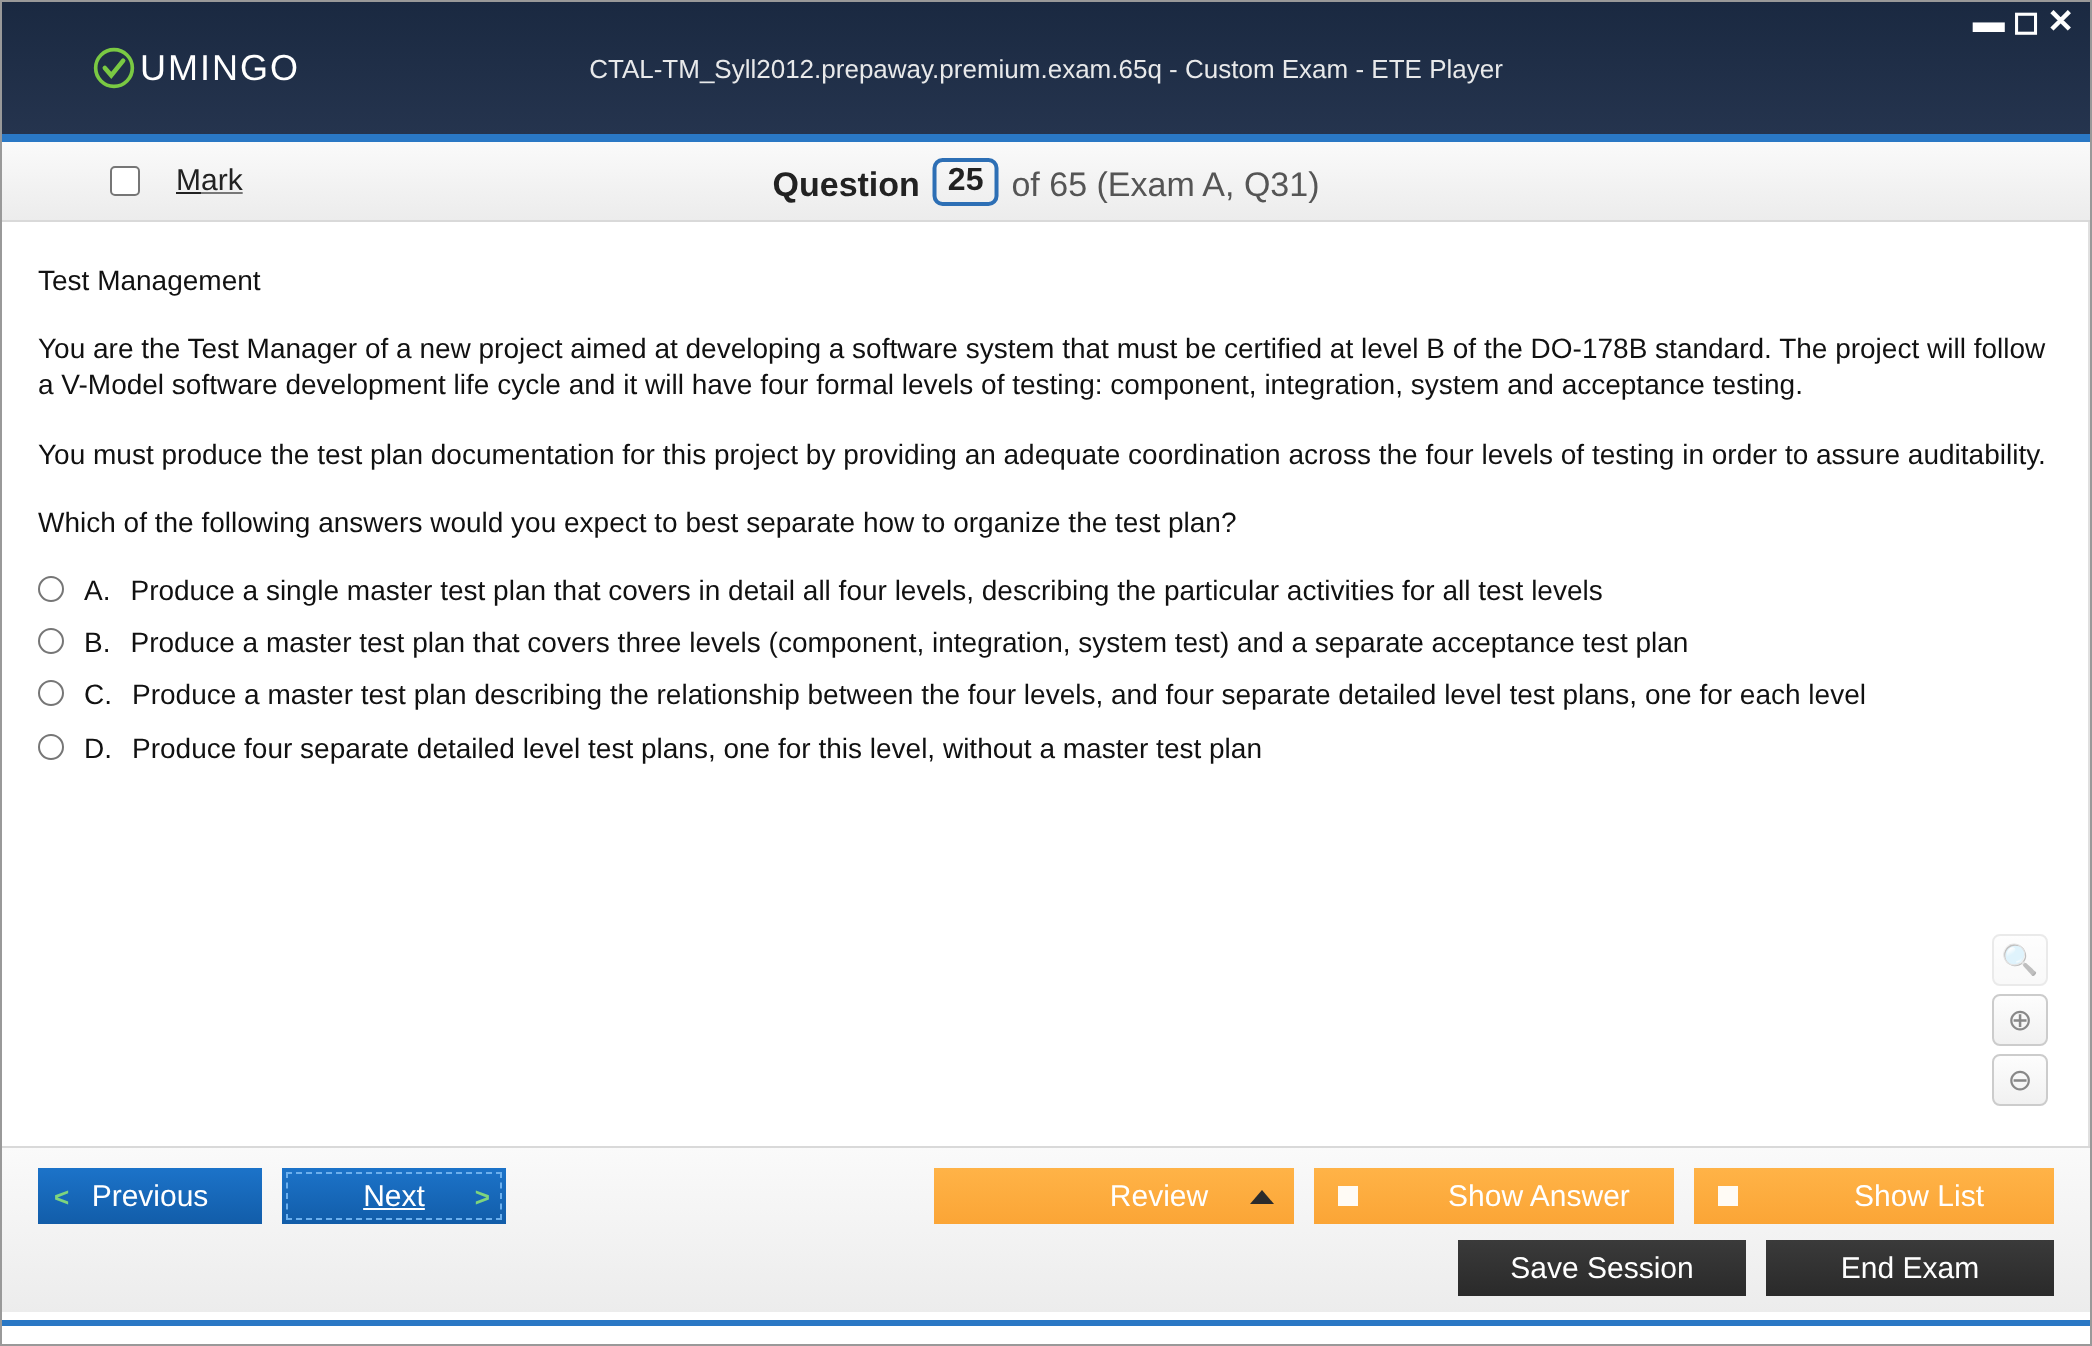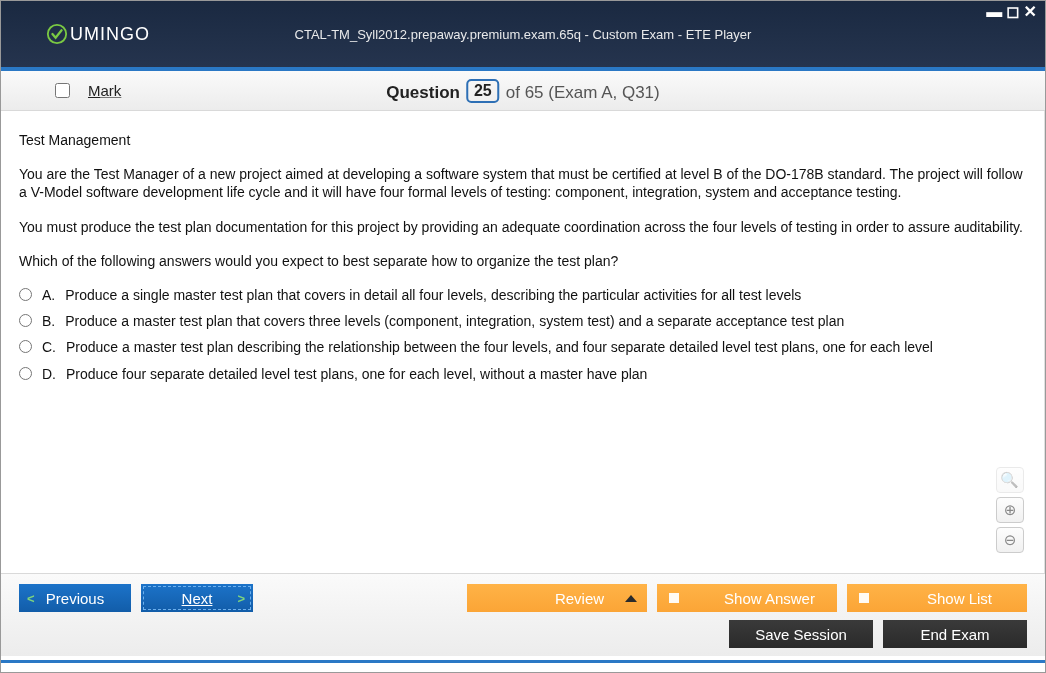--- a/index.html
+++ b/index.html
@@ -99,21 +99,21 @@
       <span>Produce a master test plan that covers three levels (component, integration, system test) and a separate acceptance test plan</span>
     </div>
     <div class="answer-row">
       <input type="radio" name="ans" style="">
       <span>C.</span>
       <span>Produce a master test plan describing the relationship between the four levels, and four separate detailed level test plans, one for each level</span>
     </div>
     <div class="answer-row">
       <input type="radio" name="ans" style="">
       <span>D.</span>
-      <span>Produce four separate detailed level test plans, one for each level, without a master have plan</span>
+      <span>Produce four separate detailed level test plans, one for this level, without a master test plan</span>
     </div>
   </div>
   <div class="zoom-ctrls">
     <div class="zoom-btn light">🔍</div>
     <div class="zoom-btn">⊕</div>
     <div class="zoom-btn">⊖</div>
   </div>
 </div>
 
 <div class="footer">

